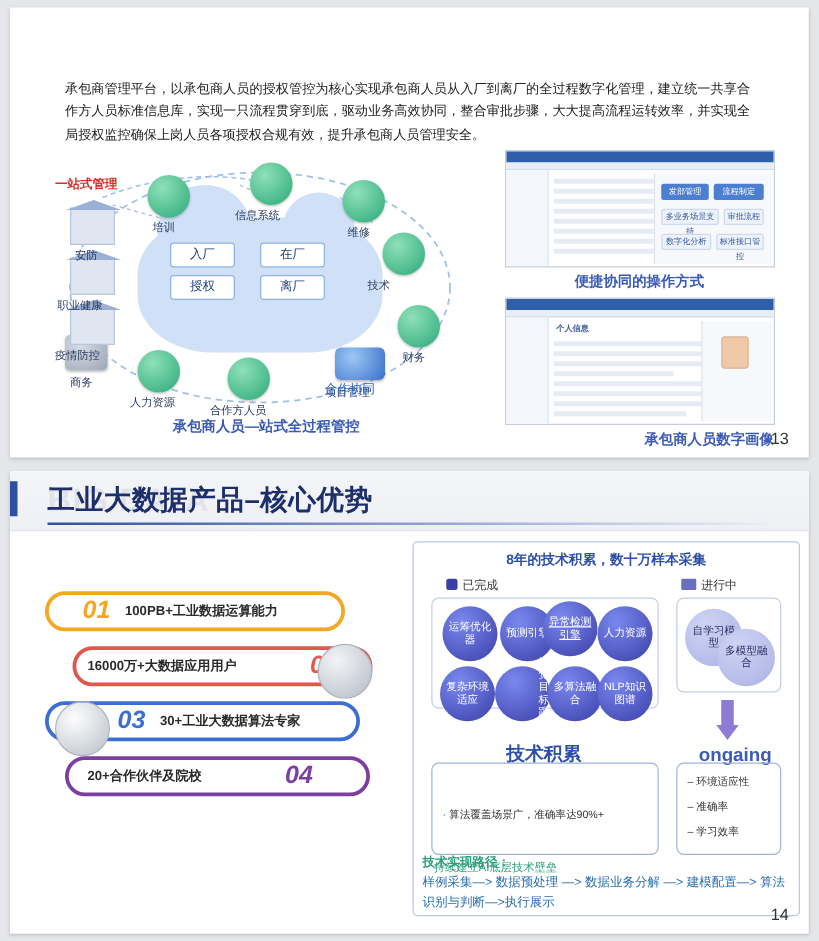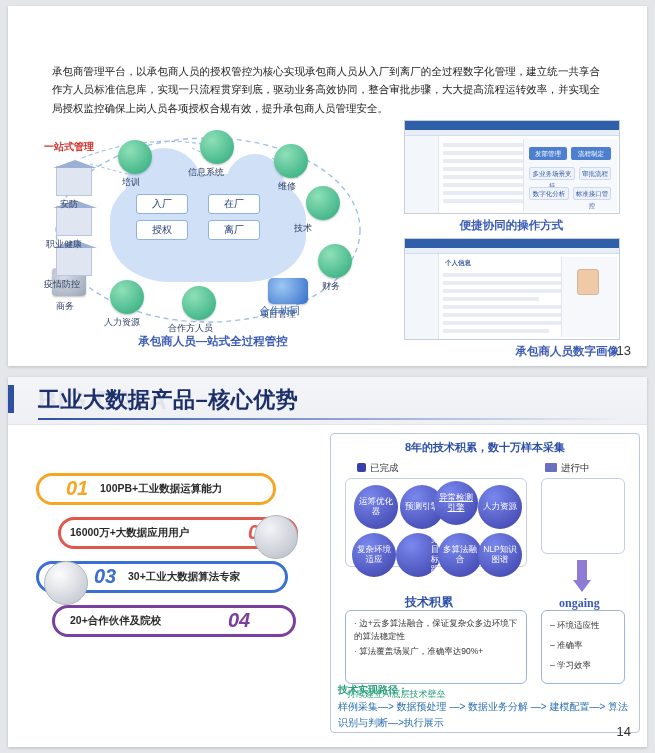--- a/index.html
+++ b/index.html
@@ -266,24 +266,23 @@
     background: radial-gradient(circle at 35% 28%, #cfd4f4, #aab2e3);
     color: #2a2f63;
     font-size: 8.5px;
     line-height: 1.15;
     text-align: center;
     display: flex; align-items: center; justify-content: center;
     padding: 2px;
   }
   .tagline {
     position: absolute;
-    font-size: 12px;
+    font-size: 15px;
     color: #2c4fa8;
     font-weight: bold;
-    font-family: Liberation Serif, serif;
   }
   .bullets {
     position: absolute;
     font-size: 8.5px;
     line-height: 1.5;
     color: #333;
   }
   .arrow-down {
     position: absolute;
     width: 0; height: 0;
@@ -475,29 +474,28 @@
         <div class="bubble" style="left:132px;top:6px;">人力资源</div>
         <div class="bubble" style="left:6px;  top:54px;">复杂环境适应</div>
         <div class="bubble" style="left:50px; top:54px;padding-left:36px;">视觉目标跟踪</div>
         <div class="bubble" style="left:92px; top:54px;">多算法融合</div>
         <div class="bubble" style="left:132px;top:54px;">NLP知识图谱</div>
       </div>
       <div class="tagline" style="left:74px; top:160px;">技术积累</div>
       <div class="arrow-stem" style="left:98px; top:158px; height:0;"></div>
 
       <div class="panel" style="left:210px; top:44px; width:84px; height:76px; border-color:#c5cdea;">
+        <div class="sbubble" style="left:6px;  top:8px;">自学习模型</div>
+        <div class="sbubble" style="left:32px; top:24px;">多模型融合</div>
       </div>
       <div class="arrow-stem" style="left:246px; top:126px; height:22px;"></div>
       <div class="arrow-down" style="left:242px; top:146px;"></div>
       <div class="tagline" style="left:228px; top:162px; color:#3b5bb5;">ongaing</div>
 
       <div class="panel" style="left:14px; top:176px; width:182px; height:74px; border-color:#9fb4dd;">
-        <div class="bullets" style="left:8px; top:6px; width:168px;">
-          <span style="color:#2a6fae;">· </span><span>边+云多算法融合，保证复杂众多边环境下的算法稳定性</span>
-        </div>
         <div class="bullets" style="left:8px; top:34px; width:168px;">
           <span style="color:#2a6fae;">· </span><span>算法覆盖场景广，准确率达90%+</span>
         </div>
       </div>
       <div class="bullets" style="left:16px; top:254px; color:#2aa07a; font-weight:normal; font-size:9px;">持续建立AI底层技术壁垒</div>
 
       <div class="panel" style="left:210px; top:176px; width:84px; height:74px; border-color:#9fb4dd;">
         <div class="bullets" style="left:8px; top:8px;">
           <span>– </span><span>环境适应性</span>
         </div>

